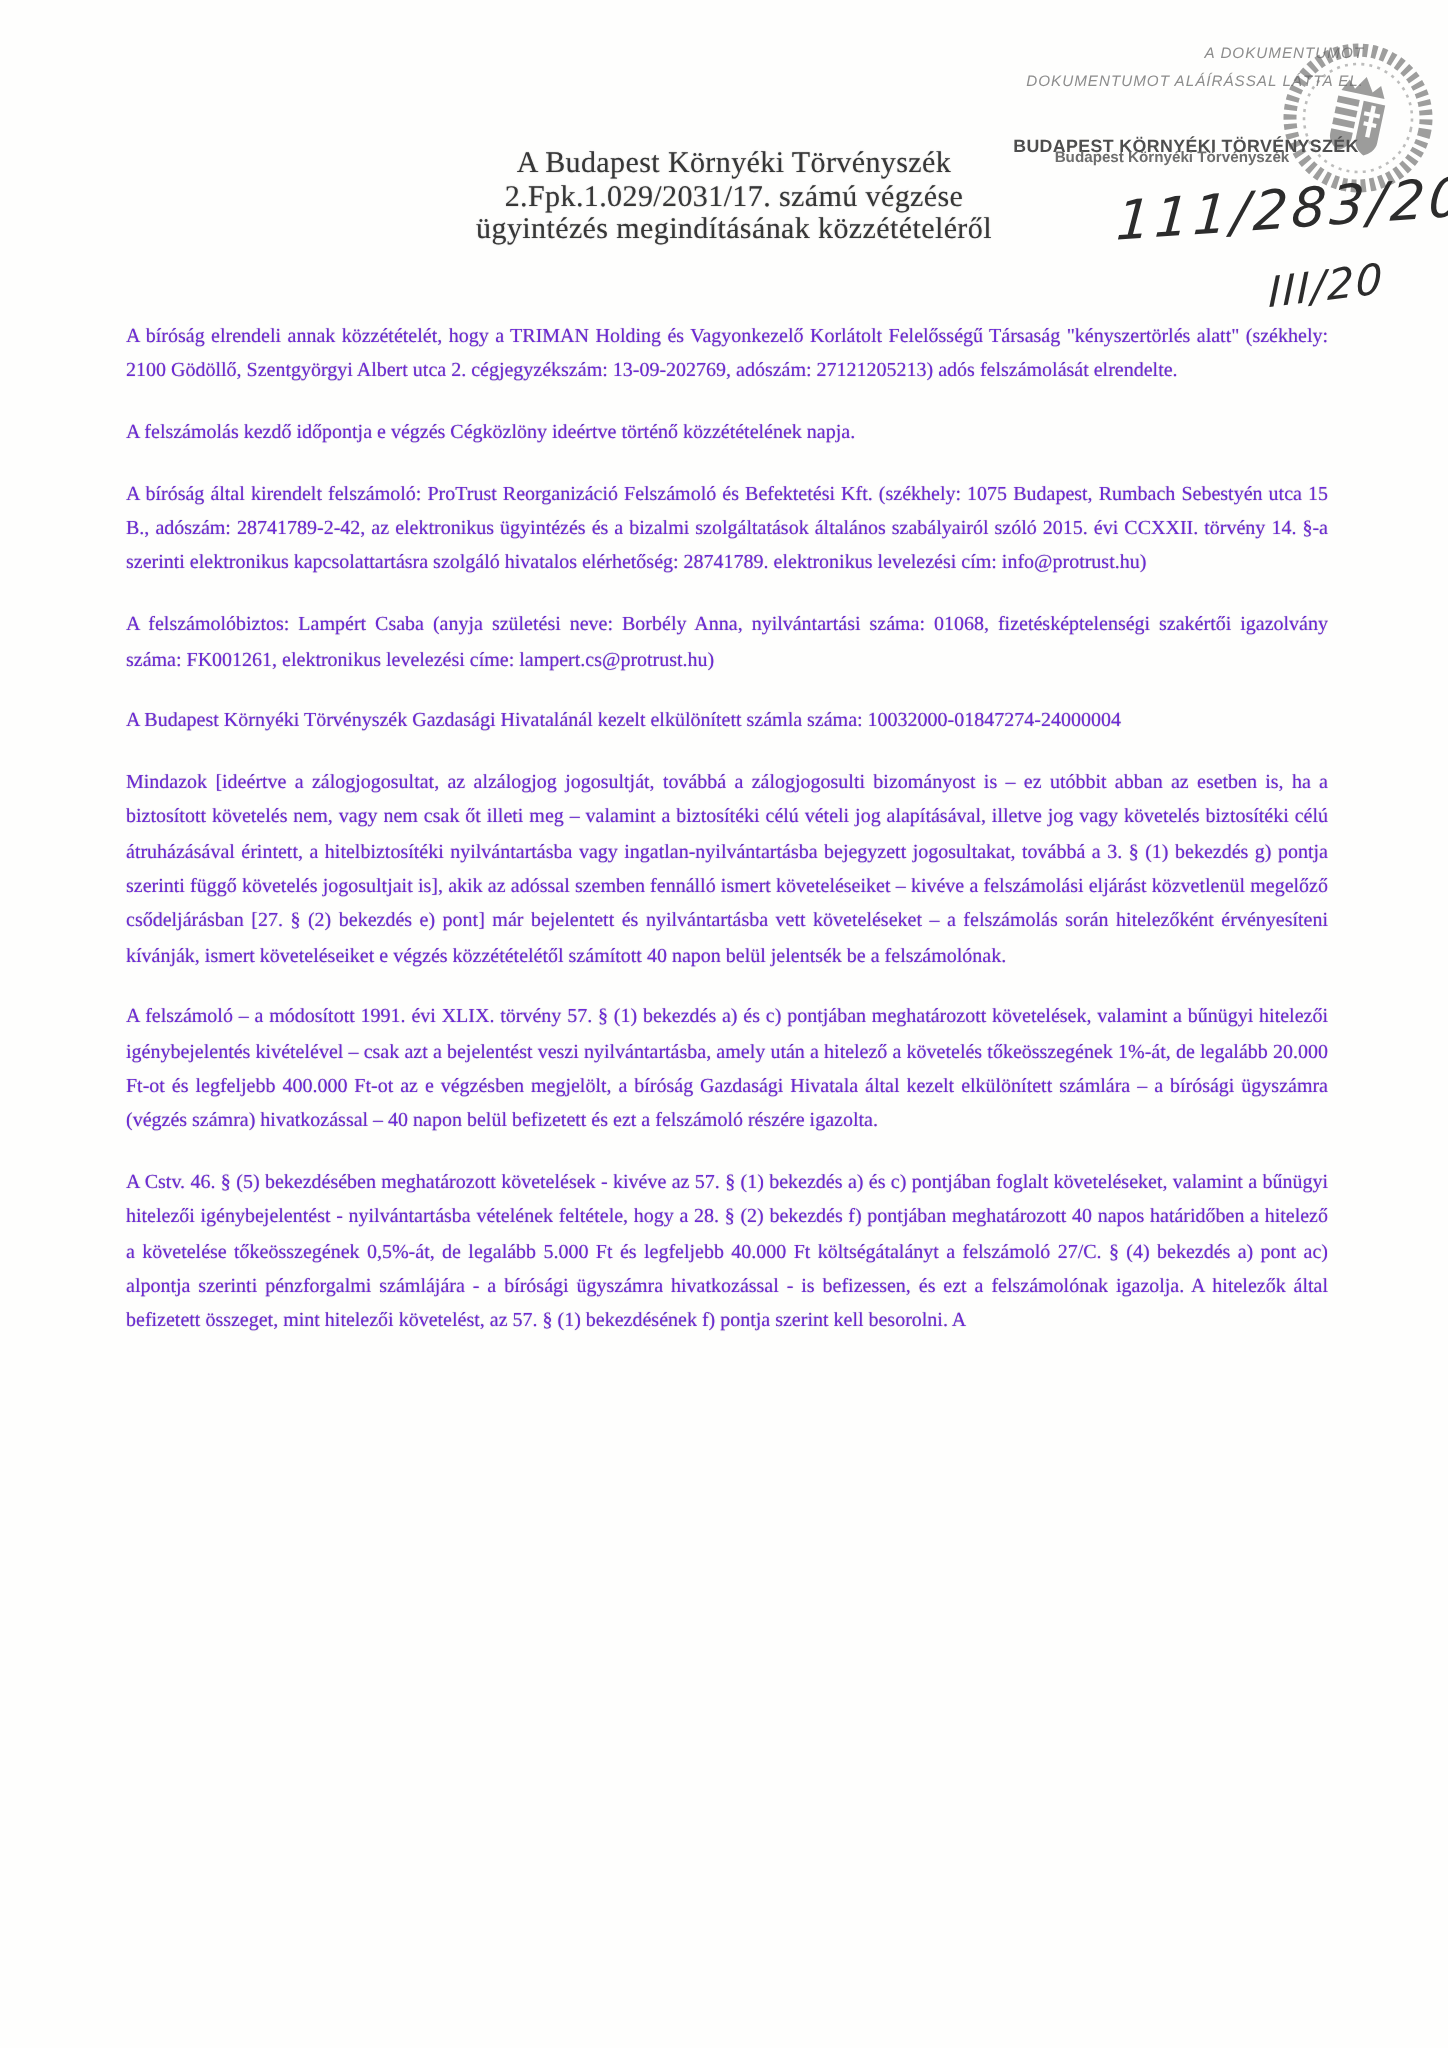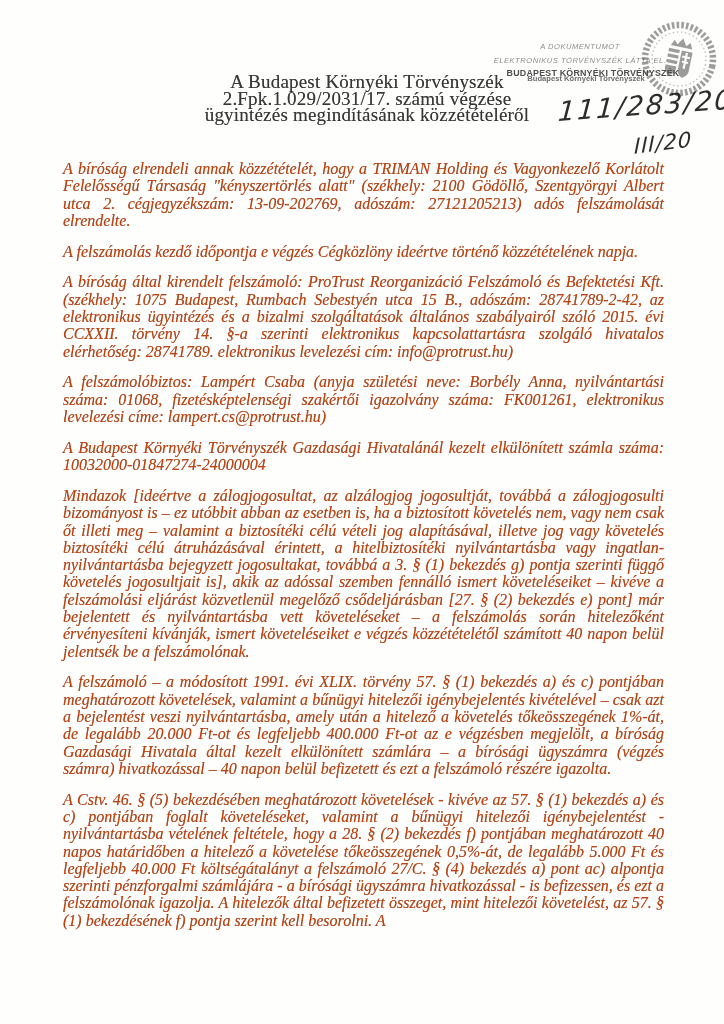--- a/index.html
+++ b/index.html
@@ -4,64 +4,64 @@
 <style>
   html,body { margin:0; padding:0; background:#e8e8e8; }
   .page {
     position:relative; width:724px; height:1024px; margin:0 auto;
     background:#fefefd; overflow:hidden;
     font-family:"Liberation Serif","DejaVu Serif",serif;
     color:#3b3b3b;
   }
   
   .esign {
-    position:absolute; top:40px; left:478px; width:204px;
-    text-align:center; font-family:"Liberation Sans","DejaVu Sans",sans-serif;
+    position:absolute; top:20px; left:478px; width:204px;
+    text-align:right; font-family:"Liberation Sans","DejaVu Sans",sans-serif;
     font-style:italic; font-size:7.6px; line-height:14px;
     color:#8d8d8d; letter-spacing:0.5px;
   }
   
   .court-stamp {
     position:absolute; top:68px; left:488px; width:210px; text-align:center;
     font-family:"Liberation Sans","DejaVu Sans",sans-serif; color:#4e4e4e;
   }
   .court-stamp .bold  { font-weight:bold; font-size:8.9px; letter-spacing:0.2px; white-space:nowrap; }
   .court-stamp .small { font-weight:bold; font-size:7.6px; color:#6d6d6d; margin-top:-4px; margin-left:-14px; white-space:nowrap; }
   
   .doc-title {
     position:absolute; top:74px; left:167px; width:400px;
-    text-align:center; font-size:19px; line-height:16.6px;
+    text-align:center; font-size:15px; line-height:16.6px;
     color:#373737; letter-spacing:0.2px;
     text-shadow:0 0 0.6px rgba(55,55,55,0.55);
   }
   
   .seal { position:absolute; top:18px; left:638px; width:82px; height:82px; transform:rotate(12deg); opacity:0.82; }
   
   .hw {
     position:absolute; font-family:"DejaVu Sans",sans-serif; font-style:italic;
     color:#2c2c2c; white-space:nowrap;
   }
   .hw-case { top:88px; left:558px; font-size:27px; letter-spacing:2px; transform:rotate(-4deg) skewX(-8deg); }
   .hw-note { top:131px; left:634px; font-size:21px; letter-spacing:1px; transform:rotate(-7deg) skewX(-8deg); }
   
   .body-text {
     position:absolute; top:160px; left:63px; width:601px;
-    font-size:16px; line-height:17.3px; text-align:justify;
-    color:#c2410c; text-shadow:0 0 0.55px rgba(59,59,59,0.5);font-style:italic;
+    font-size:10px; line-height:17.3px; text-align:justify;
+    color:#6d28d9; text-shadow:0 0 0.55px rgba(59,59,59,0.5);
   }
   .body-text p { margin:0 0 13.5px 0; }
 </style>
 </head>
 <body>
 
 <div class="page">
 
   <div class="esign">
     <div>A DOKUMENTUMOT</div>
-    <div>ELEKTRONIKUS TÖRVÉNYSZÉK LÁTTA EL.</div>
+    <div>DOKUMENTUMOT ALÁÍRÁSSAL LÁTTA EL.</div>
   </div>
 
   <svg class="seal" viewBox="0 0 82 82" xmlns="http://www.w3.org/2000/svg">
     <circle cx="41" cy="41" r="34" fill="none" stroke="#616161" stroke-width="6.5" stroke-dasharray="2.6 2.1" opacity="0.75"></circle>
     <circle cx="41" cy="41" r="27" fill="none" stroke="#6e6e6e" stroke-width="1.3" stroke-dasharray="1.5 2.6" opacity="0.55"></circle>
 
     <path d="M30 29 l3 -6 3.5 4 4.5 -7 4.5 7 3.5 -4 3 6 z" fill="#6a6a6a" opacity="0.8"></path>
 
     <g fill="#6a6a6a" opacity="0.8">
       <rect x="29" y="32" width="11" height="3.4"></rect>

